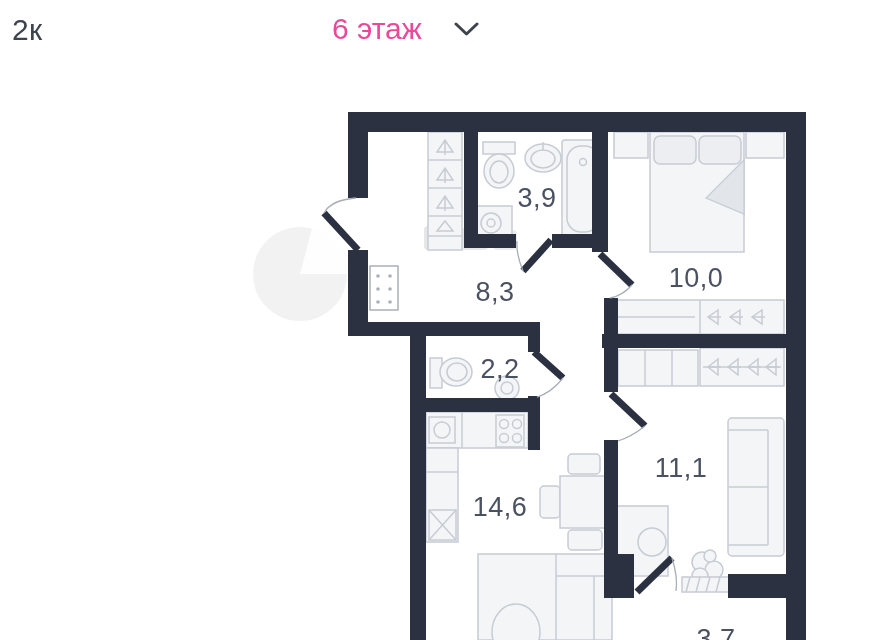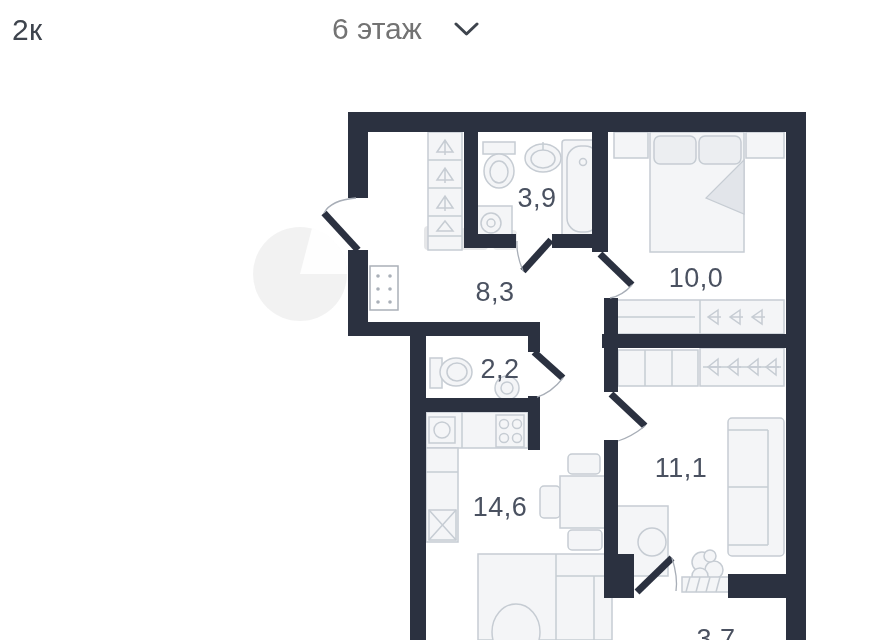--- a/index.html
+++ b/index.html
@@ -8,21 +8,21 @@
     font-family:"Liberation Sans", sans-serif;
     -webkit-font-smoothing:antialiased;
   }
   .header{position:absolute;left:0;top:0;width:874px;height:70px;background:#fff;}
   .hdr-item{position:absolute;top:13px;font-size:30px;color:#3e444d;letter-spacing:.2px;white-space:nowrap;}
   #rooms-label{left:12px;}
   #area-label{left:117px;}
   .floor-dd{
     position:absolute;left:330px;top:8px;display:flex;align-items:center;gap:32px;
     background:none;border:none;padding:4px 2px;cursor:pointer;
-    font-family:"Liberation Sans", sans-serif;font-size:30px;color:#737373;
+    font-family:"Liberation Sans", sans-serif;font-size:30px;color:#ec4899;
   }
   .plan-wrap{position:absolute;left:0;top:0;width:874px;height:640px;}
   svg text.room-label{
     font-family:"Liberation Sans", sans-serif;
     font-size:27px;fill:#4a5160;letter-spacing:.5px;
   }
   .wall{fill:#2b3140;}
   .furn{fill:#f4f5f7;stroke:#c6ccd3;stroke-width:1.5;}
   .furn-line{stroke:#c6ccd3;stroke-width:1.5;fill:none;}
   .arc{stroke:#a8aeb7;stroke-width:1.3;fill:none;}

